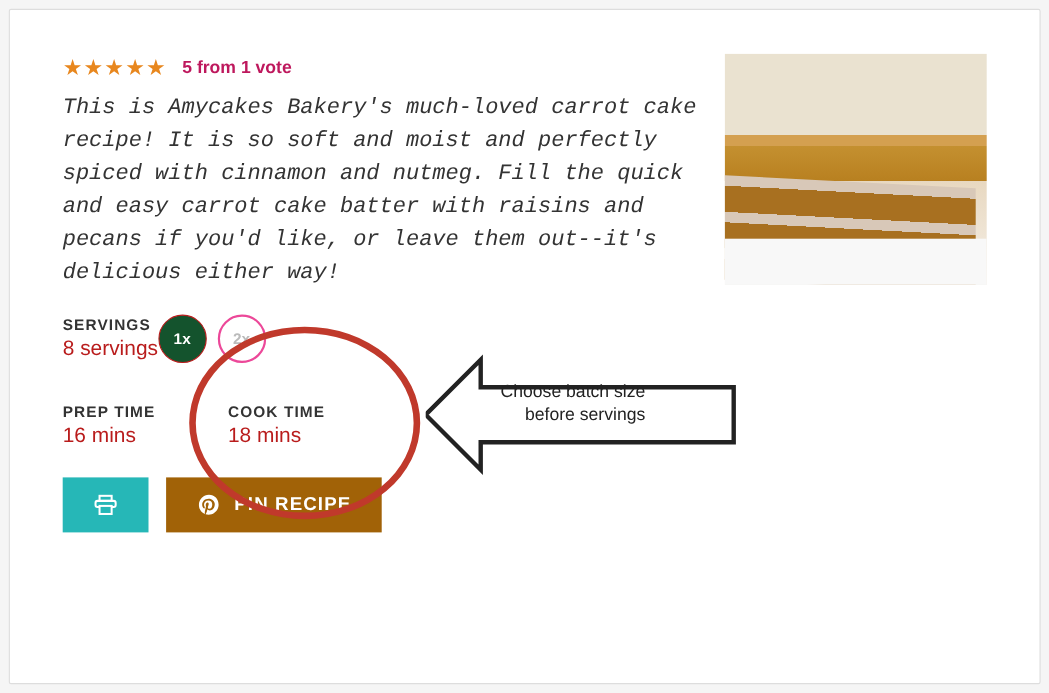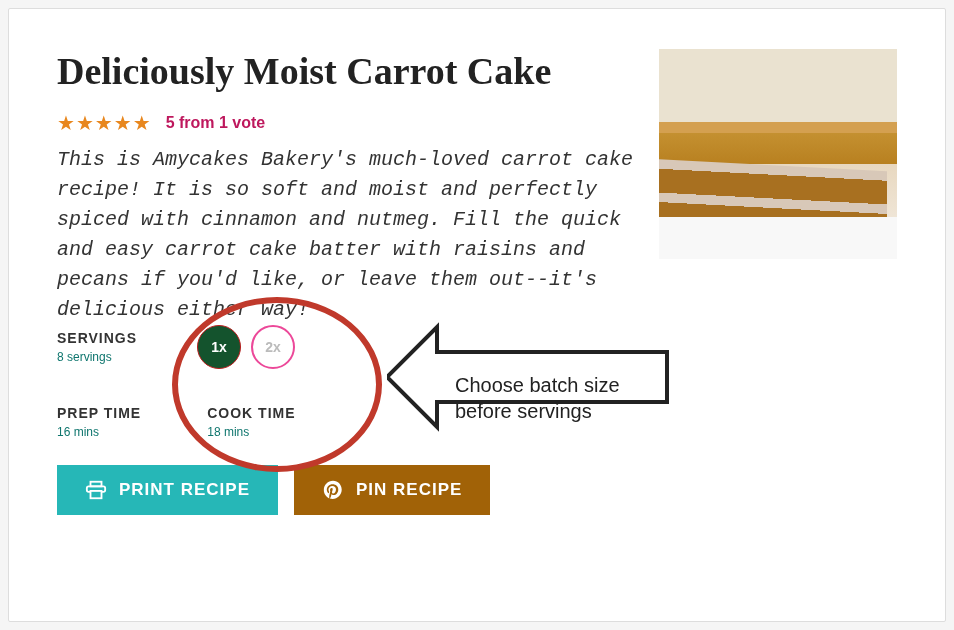--- a/index.html
+++ b/index.html
@@ -81,37 +81,37 @@
       border-top-left-radius: 10px;
     }
     .recipe-image::after {
       content: "";
       position: absolute;
       left: 0; right: 0; bottom: 0; height: 20%;
       background: #f8f8f8;
     }
     .meta-row {
       display: flex;
-      gap: 60px;
+      margin-top: 22px;
       align-items: center;
       position: relative;
     }
     .meta-block {
       font-family: -apple-system, BlinkMacSystemFont, 'Segoe UI', Arial, sans-serif;
     }
     .meta-label {
       font-size: 14px;
       font-weight: 700;
       letter-spacing: 1px;
       color: #333;
       text-transform: uppercase;
     }
     .meta-value {
-      font-size: 12px;
-      color: #0f766e;
+      font-size: 19px;
+      color: #b91c1c;
       margin-top: 4px;
     }
     .batch-buttons {
       display: flex;
       gap: 10px;
       align-items: center;
     }
     .batch-btn {
       width: 44px;
       height: 44px;
@@ -174,37 +174,36 @@
       border: 6px solid #c0392b;
       border-radius: 50%;
     }
     .arrow-annot {
       left: 378px;
       top: 308px;
     }
     .arrow-label {
       position: absolute;
       left: 446px;
-      top: 363px;
+      top: 338px;
       font-family: Arial, sans-serif;
-      font-size: 20px;
+      font-size: 16px;
       color: #222;
       line-height: 1.3;
       pointer-events: none;
-      text-align: left;
+      text-align: right;
     }
   </style>
 </head>
 <body>
 
 <div class="card">
 
   <div class="header-row">
     <div class="header-content">
-      <h1 class="title">Deliciously Moist Carrot Cake</h1>
       <div class="rating-row">
         <span class="stars">★★★★★</span>
         <span class="rating-text">5 from 1 vote</span>
       </div>
       <p class="description">This is Amycakes Bakery's much-loved carrot cake recipe! It is so soft and moist and perfectly spiced with cinnamon and nutmeg. Fill the quick and easy carrot cake batter with raisins and pecans if you'd like, or leave them out--it's delicious either way!</p>
     </div>
     <div class="recipe-image"></div>
   </div>
 
   <div class="meta-row">
@@ -229,21 +228,20 @@
     </div>
   </div>
 
   <div class="action-row">
     <button class="action-btn btn-print">
       <svg class="icon" viewBox="0 0 24 24" fill="none" stroke="white" stroke-width="2">
         <rect x="6" y="3" width="12" height="5"></rect>
         <path d="M6 14H4a2 2 0 0 1-2-2v-2a2 2 0 0 1 2-2h16a2 2 0 0 1 2 2v2a2 2 0 0 1-2 2h-2"></path>
         <rect x="6" y="13" width="12" height="8"></rect>
       </svg>
-      <span>PRINT RECIPE</span>
     </button>
     <button class="action-btn btn-pin">
       <svg class="icon" viewBox="0 0 24 24" fill="white">
         <path d="M12 2C6.48 2 2 6.48 2 12c0 4.08 2.44 7.59 5.94 9.14-.08-.78-.16-1.97.03-2.82.17-.77 1.1-4.92 1.1-4.92s-.28-.56-.28-1.39c0-1.3.76-2.28 1.7-2.28.8 0 1.19.6 1.19 1.32 0 .8-.51 2-.78 3.12-.22.94.47 1.7 1.39 1.7 1.67 0 2.95-1.76 2.95-4.3 0-2.25-1.62-3.82-3.93-3.82-2.68 0-4.25 2.01-4.25 4.08 0 .81.31 1.68.7 2.15.08.09.09.18.07.27-.07.31-.24 1-.27 1.14-.04.18-.14.22-.33.13-1.22-.57-1.98-2.35-1.98-3.79 0-3.08 2.24-5.92 6.46-5.92 3.39 0 6.03 2.42 6.03 5.65 0 3.37-2.12 6.08-5.07 6.08-.99 0-1.92-.51-2.24-1.12l-.61 2.32c-.22.85-.82 1.92-1.22 2.57.92.28 1.89.44 2.9.44 5.52 0 10-4.48 10-10S17.52 2 12 2z"></path>
       </svg>
       <span>PIN RECIPE</span>
     </button>
   </div>
 
   <div class="annotation circle-annot"></div>

